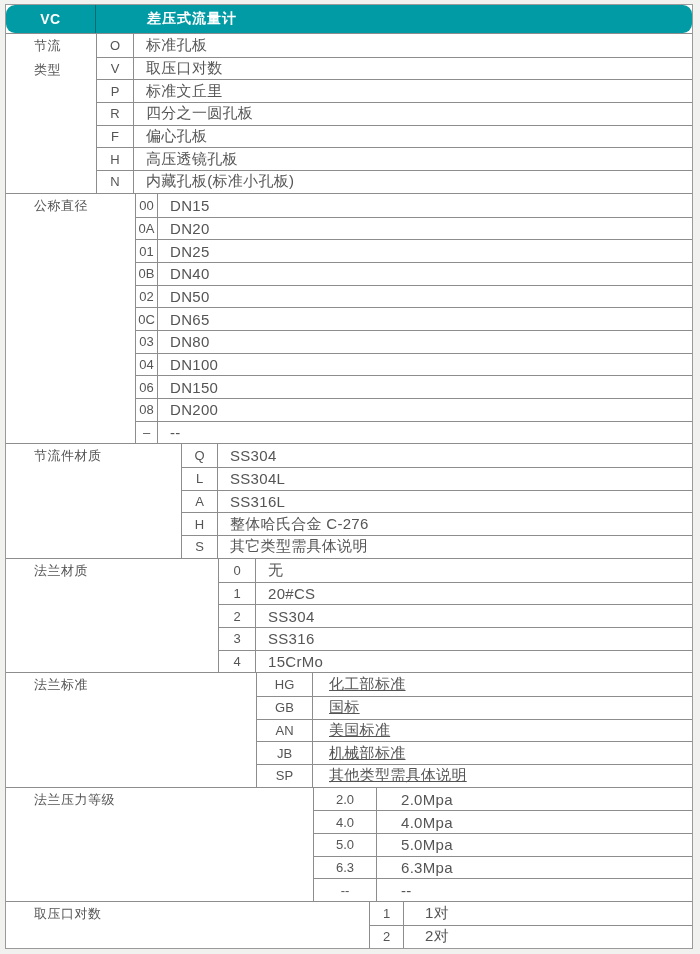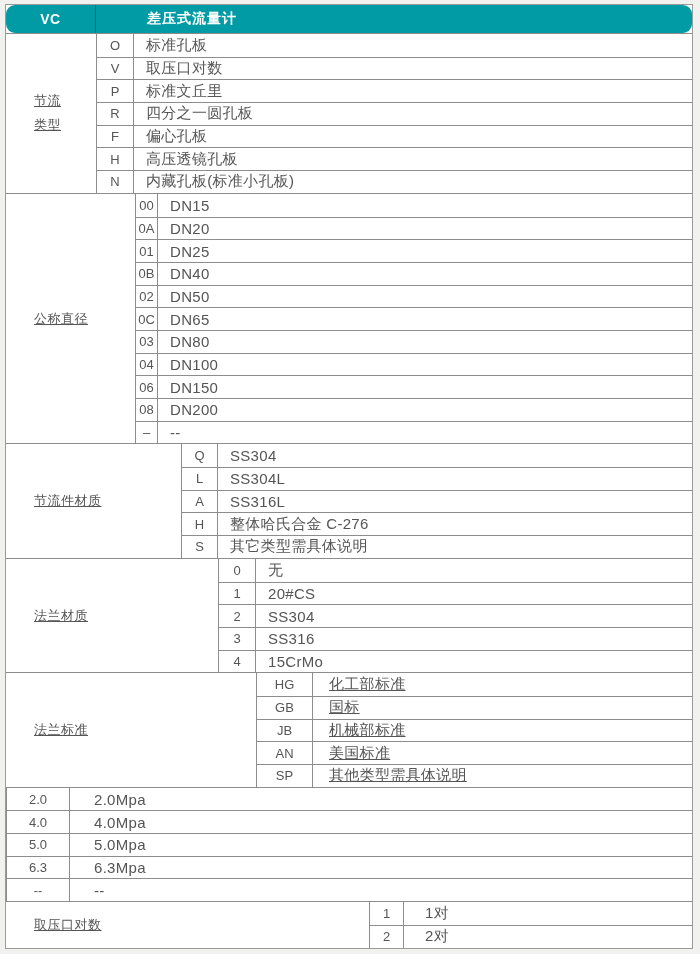--- a/index.html
+++ b/index.html
@@ -36,26 +36,25 @@
   }
   .h-title {
     flex: 1;
     display: flex; align-items: center;
     padding-left: 51px;
     letter-spacing: 1px;
   }
   
   .section { display: flex; border-top: 1px solid #8d8d8d; background: #ffffff; }
   .label {
-    display: flex; flex-direction: column; justify-content: center;
+    display: flex; flex-direction: column; 
     padding-left: 28px;
     font-size: 13px;
     letter-spacing: 0.5px;
     line-height: 24px;
-    text-decoration: underline;
   }
   .rows { flex: 1; display: flex; flex-direction: column; }
   .row { display: flex; height: 22.7px; }
   .row + .row { border-top: 1px solid #8d8d8d; }
   .code {
     display: flex; align-items: center; justify-content: center;
     border-left: 1px solid #8d8d8d;
     border-right: 1px solid #8d8d8d;
     font-size: 13px;
   }
@@ -235,34 +234,37 @@
         <div class="rows">
           <div class="row">
             <div class="code">HG</div>
             <div class="desc">化工部标准</div>
           </div>
           <div class="row">
             <div class="code">GB</div>
             <div class="desc">国标</div>
           </div>
           <div class="row">
+            <div class="code">AN</div>
+            <div class="desc">美国标准</div>
+          </div>
+          <div class="row">
             <div class="code">JB</div>
             <div class="desc">机械部标准</div>
           </div>
           <div class="row">
-            <div class="code">AN</div>
-            <div class="desc">美国标准</div>
-          </div>
-          <div class="row">
             <div class="code">SP</div>
             <div class="desc">其他类型需具体说明</div>
           </div>
         </div>
       </div>
       <div class="section s5">
+        <div class="label">
+          <span>法兰压力等级</span>
+        </div>
         <div class="rows">
           <div class="row">
             <div class="code">2.0</div>
             <div class="desc">2.0Mpa</div>
           </div>
           <div class="row">
             <div class="code">4.0</div>
             <div class="desc">4.0Mpa</div>
           </div>
           <div class="row">

